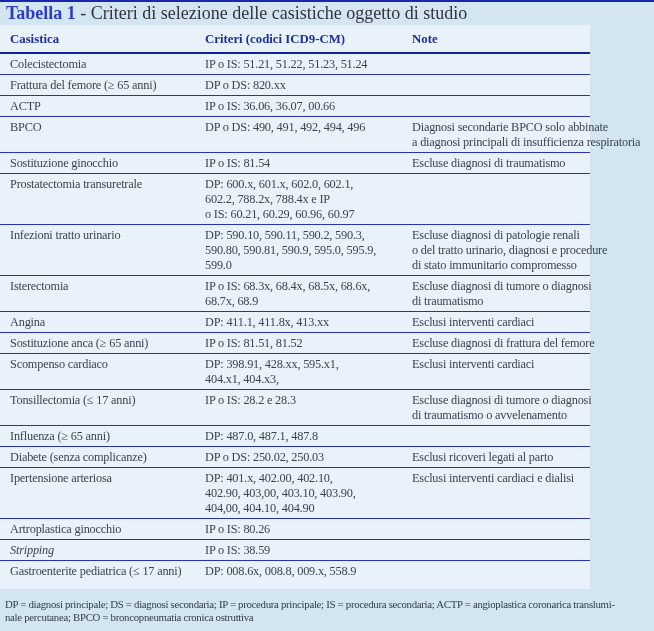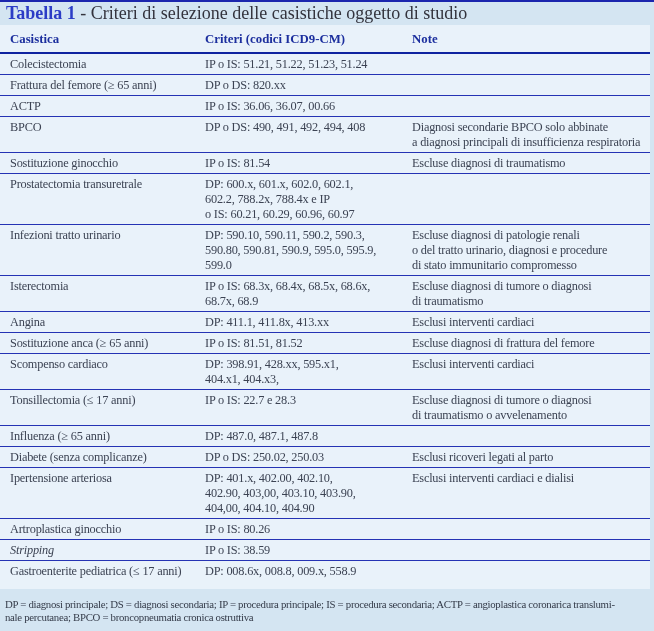--- a/index.html
+++ b/index.html
@@ -11,21 +11,21 @@
     position:relative;
   }
   .top-rule { position:absolute; top:0; left:0; width:654px; height:2px; background:#1b26ae; }
   .title-bar {
     position:absolute; top:5px; left:6px; right:6px;
     font-size:18px; line-height:16px; color:#33333d;
     white-space:pre;
   }
   .title-label { color:#2b3cc6; font-weight:bold; }
   .panel {
-    position:absolute; top:25px; left:0; width:650px;
+    position:absolute; top:25px; left:0; width:590px;
     background:#e9f2fa;
     padding-bottom:8px;
   }
   .hdr-row, .row {
     display:grid;
     grid-template-columns:195px 207px 1fr;
     padding-left:10px; padding-right:6px;
   }
   .hdr-row {
     padding-top:7px; padding-bottom:5px;
@@ -73,21 +73,21 @@
   </div>
 
   <div class="row">
     <div class="cell c1">ACTP</div>
     <div class="cell c2">IP o IS: 36.06, 36.07, 00.66</div>
     <div class="cell c3"></div>
   </div>
 
   <div class="row">
     <div class="cell c1">BPCO</div>
-    <div class="cell c2">DP o DS: 490, 491, 492, 494, 408</div>
+    <div class="cell c2">DP o DS: 490, 491, 492, 494, 496</div>
     <div class="cell c3">Diagnosi secondarie BPCO solo abbinate
 a diagnosi principali di insufficienza respiratoria</div>
   </div>
 
   <div class="row">
     <div class="cell c1">Sostituzione ginocchio</div>
     <div class="cell c2">IP o IS: 81.54</div>
     <div class="cell c3">Escluse diagnosi di traumatismo</div>
   </div>
 
@@ -131,21 +131,21 @@
 
   <div class="row">
     <div class="cell c1">Scompenso cardiaco</div>
     <div class="cell c2">DP: 398.91, 428.xx, 595.x1,
 404.x1, 404.x3,</div>
     <div class="cell c3">Esclusi interventi cardiaci</div>
   </div>
 
   <div class="row">
     <div class="cell c1">Tonsillectomia (≤ 17 anni)</div>
-    <div class="cell c2">IP o IS: 22.7 e 28.3</div>
+    <div class="cell c2">IP o IS: 28.2 e 28.3</div>
     <div class="cell c3">Escluse diagnosi di tumore o diagnosi
 di traumatismo o avvelenamento</div>
   </div>
 
   <div class="row">
     <div class="cell c1">Influenza (≥ 65 anni)</div>
     <div class="cell c2">DP: 487.0, 487.1, 487.8</div>
     <div class="cell c3"></div>
   </div>
 

